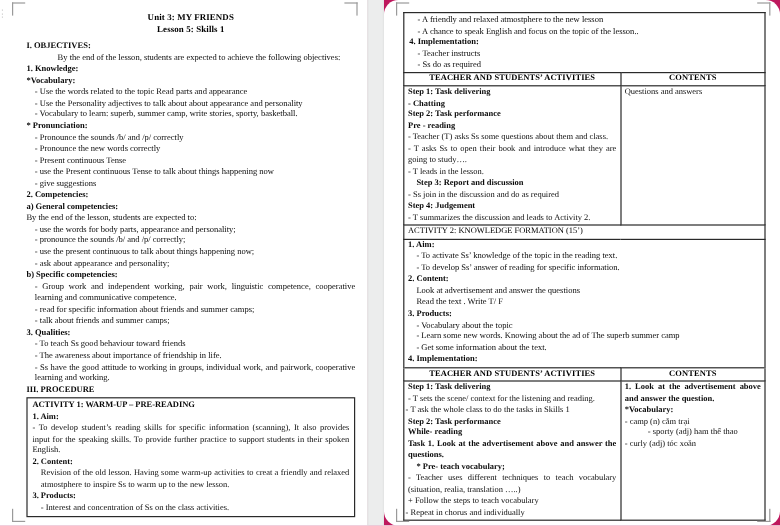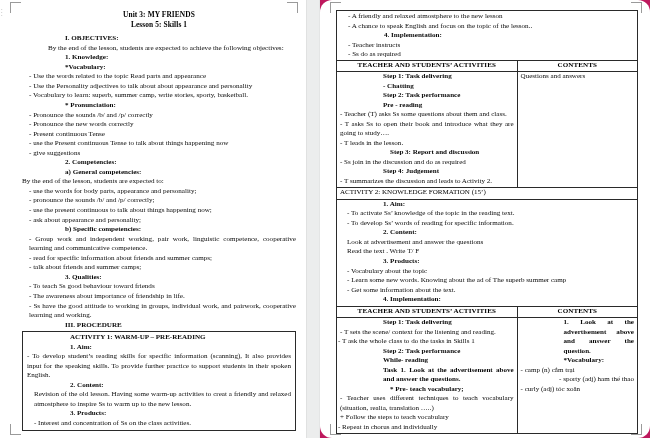--- a/index.html
+++ b/index.html
@@ -49,21 +49,21 @@
     letter-spacing: 0.1px;
   }
 
   p, .ln {
     margin: 0;
     font-size: 7.1px;
     line-height: 9.55px;
     color: #0a0a0a;
     text-align: justify;
   }
-  .b { font-weight: bold; margin-left: 43px; }
+  .b { font-weight: bold; }
   .ind1 { padding-left: 7px; }
   .ind2 { text-indent: 26px; }
   .just { text-align: justify; }
 
   
   .actbox {
     border: 1px solid #2a2a2a;
     padding: 1px 4px 2px 4px;
     margin-top: 1px;
   }
@@ -207,21 +207,21 @@
           <p class="ln" style="text-align:left;">Questions and answers</p>
         </td>
       </tr>
       <tr class="banner">
         <td colspan="2">ACTIVITY 2: KNOWLEDGE FORMATION (15’)</td>
       </tr>
       <tr>
         <td colspan="2" style="border-bottom:none;">
           <p class="ln b">1. Aim:</p>
           <p class="ln ind1">- To activate Ss’ knowledge of the topic in the reading text.</p>
-          <p class="ln ind1">- To develop Ss’ words of reading for specific information.</p>
+          <p class="ln ind1">- To develop Ss’ answer of reading for specific information.</p>
           <p class="ln b">2. Content:</p>
           <p class="ln ind1">Look at advertisement and answer the questions</p>
           <p class="ln ind1">Read the text . Write  T/ F</p>
           <p class="ln b">3. Products:</p>
           <p class="ln ind1">- Vocabulary about the topic</p>
           <p class="ln ind1">- Learn some new words. Knowing about the ad of The superb summer camp</p>
           <p class="ln ind1">- Get some information about the text.</p>
           <p class="ln b">4. Implementation:</p>
         </td>
       </tr>
@@ -239,21 +239,21 @@
           <p class="ln b just">Task 1. Look at the advertisement above and answer the questions.</p>
           <p class="ln b ind1">*  Pre- teach vocabulary;</p>
           <p class="ln just">- Teacher uses different techniques to teach vocabulary (situation, realia, translation …..)</p>
           <p class="ln">+ Follow the steps to teach vocabulary</p>
           <p class="ln" style="margin-left:-2px;">- Repeat in chorus and individually</p>
         </td>
         <td class="col-b cell">
           <p class="ln b just">1. Look at the advertisement above and answer the question.</p>
           <p class="ln b">*Vocabulary:</p>
           <p class="ln" style="text-align:left;">- camp (n) cắm trại</p>
-          <p class="ln" style="text-align:right;font-family:Liberation Serif, serif;">- sporty (adj) ham thể thao</p>
+          <p class="ln" style="text-align:center;font-family:Liberation Serif, serif;">- sporty (adj) ham thể thao</p>
           <p class="ln" style="text-align:left;">- curly (adj) tóc xoăn</p>
         </td>
       </tr>
     </tbody>
       </table>
   </div>
 
 </div>
 
 </body></html>

